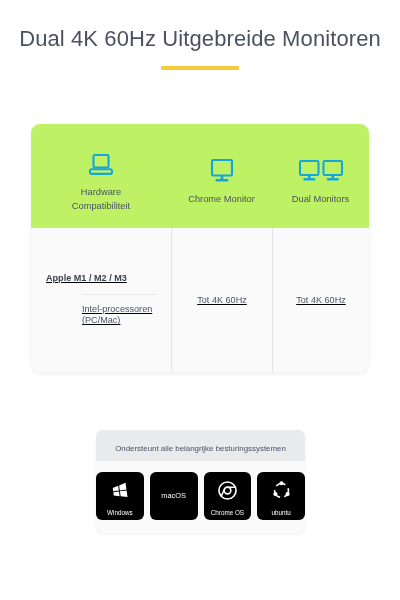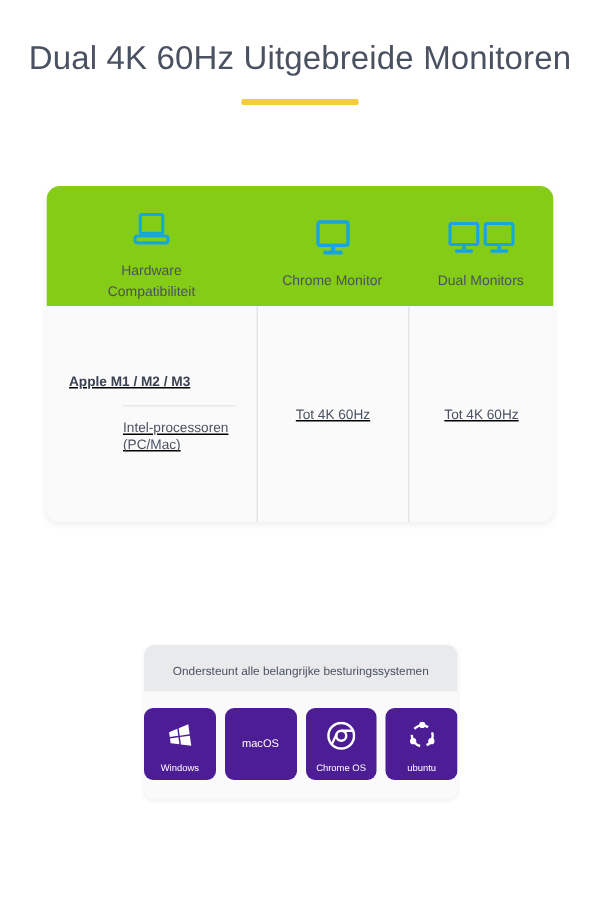--- a/index.html
+++ b/index.html
@@ -42,22 +42,22 @@
     left: 31px;
     top: 124px;
     width: 338px;
     border-radius: 9px;
     overflow: hidden;
     background: #fafafa;
     box-shadow: 0 2px 4px rgba(30,35,45,0.07);
   }
   .card-head {
     display: flex;
-    background: #84cc16;
-    height: 80px;
+    background: #bef264;
+    height: 104px;
   }
   .head-cell {
     flex: 0 0 auto;
     display: flex;
     flex-direction: column;
     align-items: center;
     justify-content: center;
     box-sizing: border-box;
     padding-top: 4px;
   }
@@ -148,21 +148,21 @@
   }
   .os-tiles {
     display: flex;
     justify-content: center;
     gap: 6px;
     padding: 11px 0 13px 0;
   }
   .os-tile {
     width: 56px;
     height: 48px;
-    background: #4c1d95;
+    background: #000000;
     border-radius: 6px;
     display: flex;
     flex-direction: column;
     align-items: center;
     justify-content: flex-end;
     padding-bottom: 4px;
     box-sizing: border-box;
   }
   .os-tile .os-glyph {
     flex: 1 1 auto;

